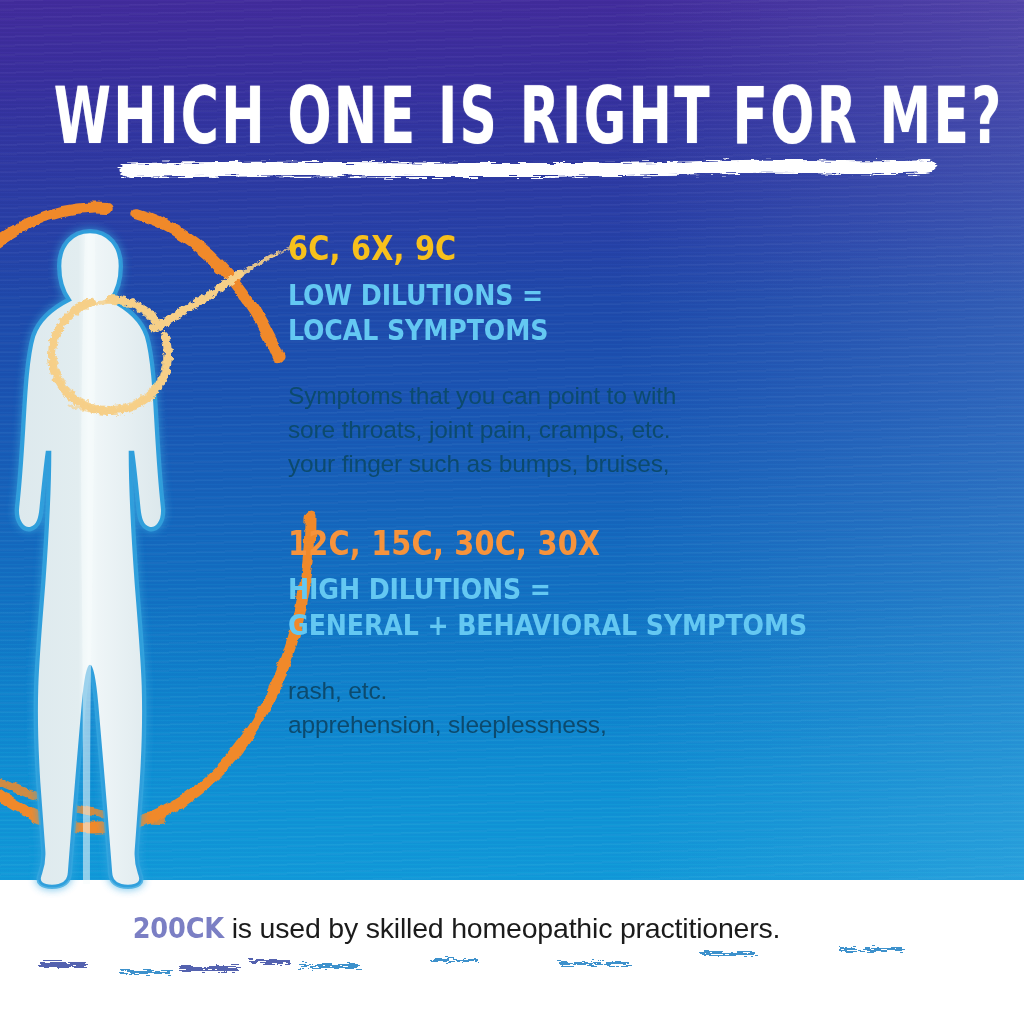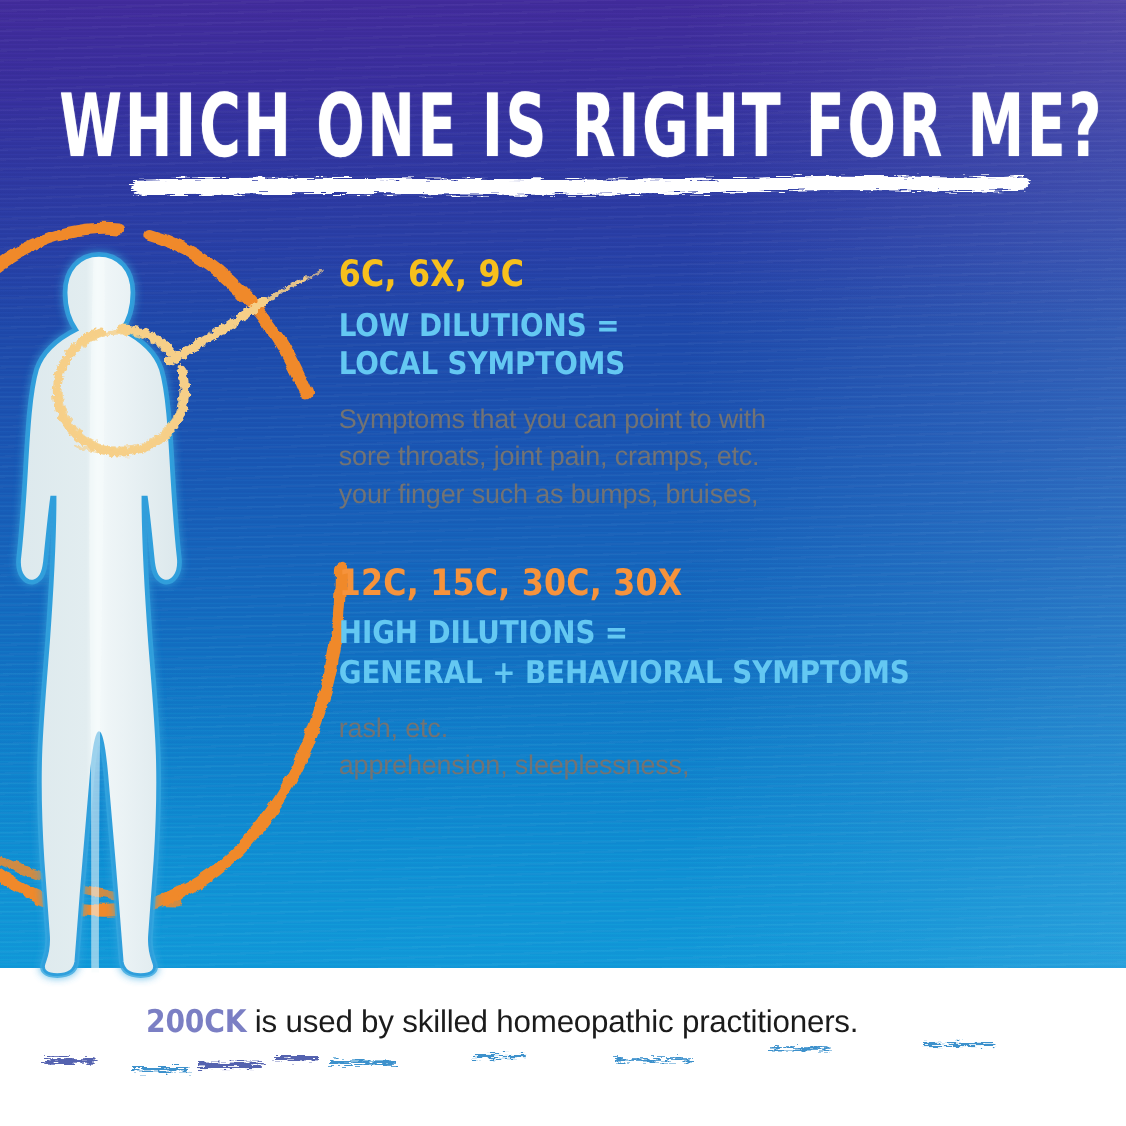--- a/index.html
+++ b/index.html
@@ -88,21 +88,21 @@
     transform:scaleY(1.32) scaleX(.96);
     transform-origin:center top;
     text-shadow:0 0 1px rgba(255,255,255,.55);
   }
   .title-underline { position:absolute; left:0; top:152px; width:1024px; height:36px; }
 
   
   .art { position:absolute; left:-60px; top:170px; width:420px; height:760px; }
 
   
-  .col { position:absolute; left:308px; top:232px; width:660px; }
+  .col { position:absolute; left:288px; top:232px; width:660px; }
 
   .grp { margin-bottom:0; }
   .potency {
     font-family:"DejaVu Sans Condensed","Liberation Sans", sans-serif;
     font-weight:700;
     font-size:33px;
     letter-spacing:.2px;
     line-height:1.05;
     transform:scaleX(.97);
     transform-origin:left center;
@@ -116,25 +116,25 @@
     font-weight:700;
     font-size:28.5px;
     line-height:1.24;
     letter-spacing:-0.1px;
     margin-top:11px;
     transform:scaleX(.985);
     transform-origin:left center;
   }
 
   .body {
-    color:#737373;
+    color:#0c4a6e;
     font-size:24.5px;
     font-weight:400;
     line-height:1.38;
-    margin-top:17px;
+    margin-top:31px;
     letter-spacing:-0.15px;
   }
 
   .grp2 { margin-top:46px; }
 
   
   .footer {
     position:absolute; left:0; top:912px; width:913px;
     text-align:center;
     color:#1b1b1b;

